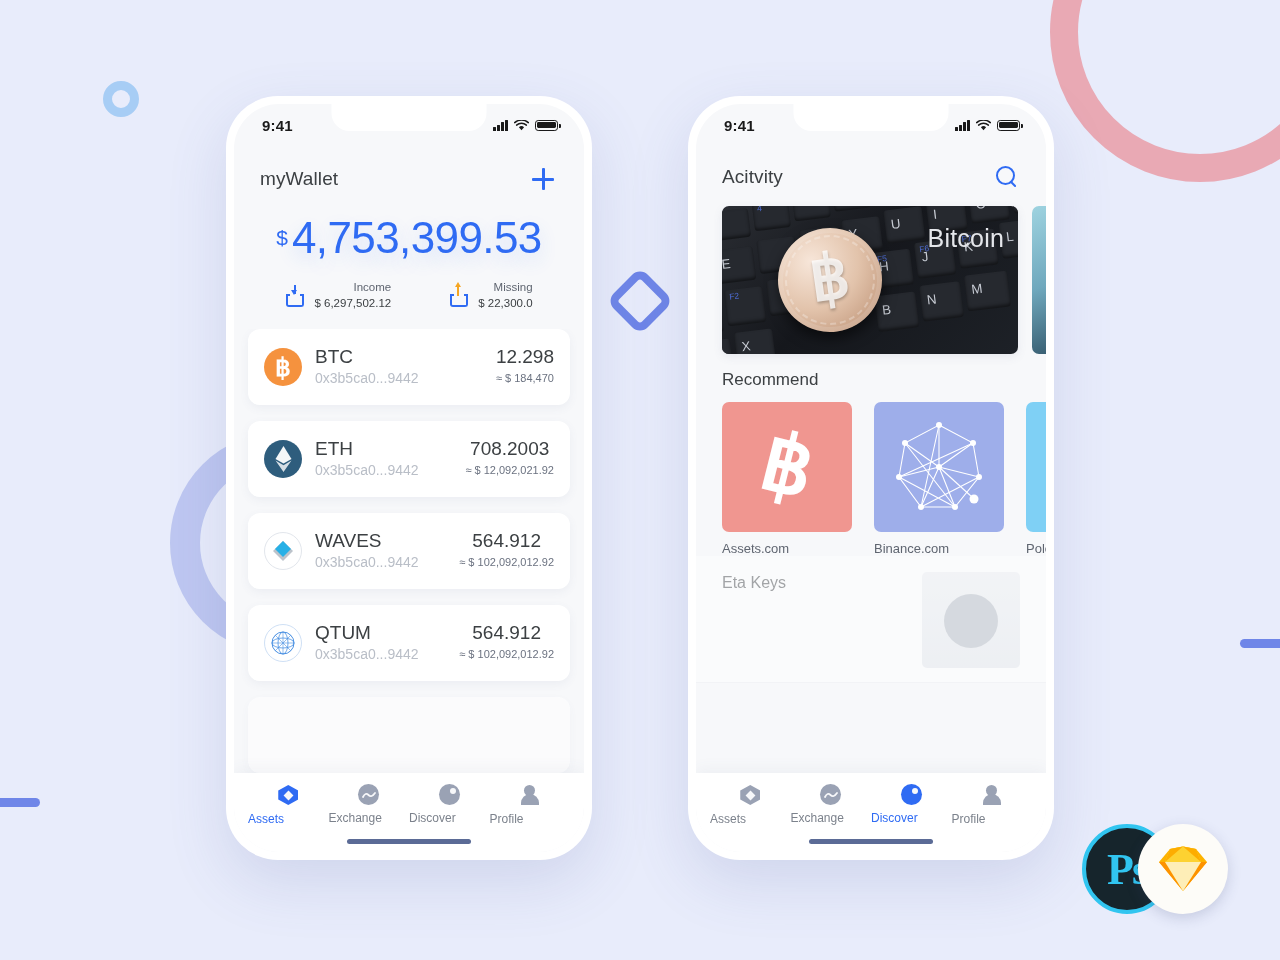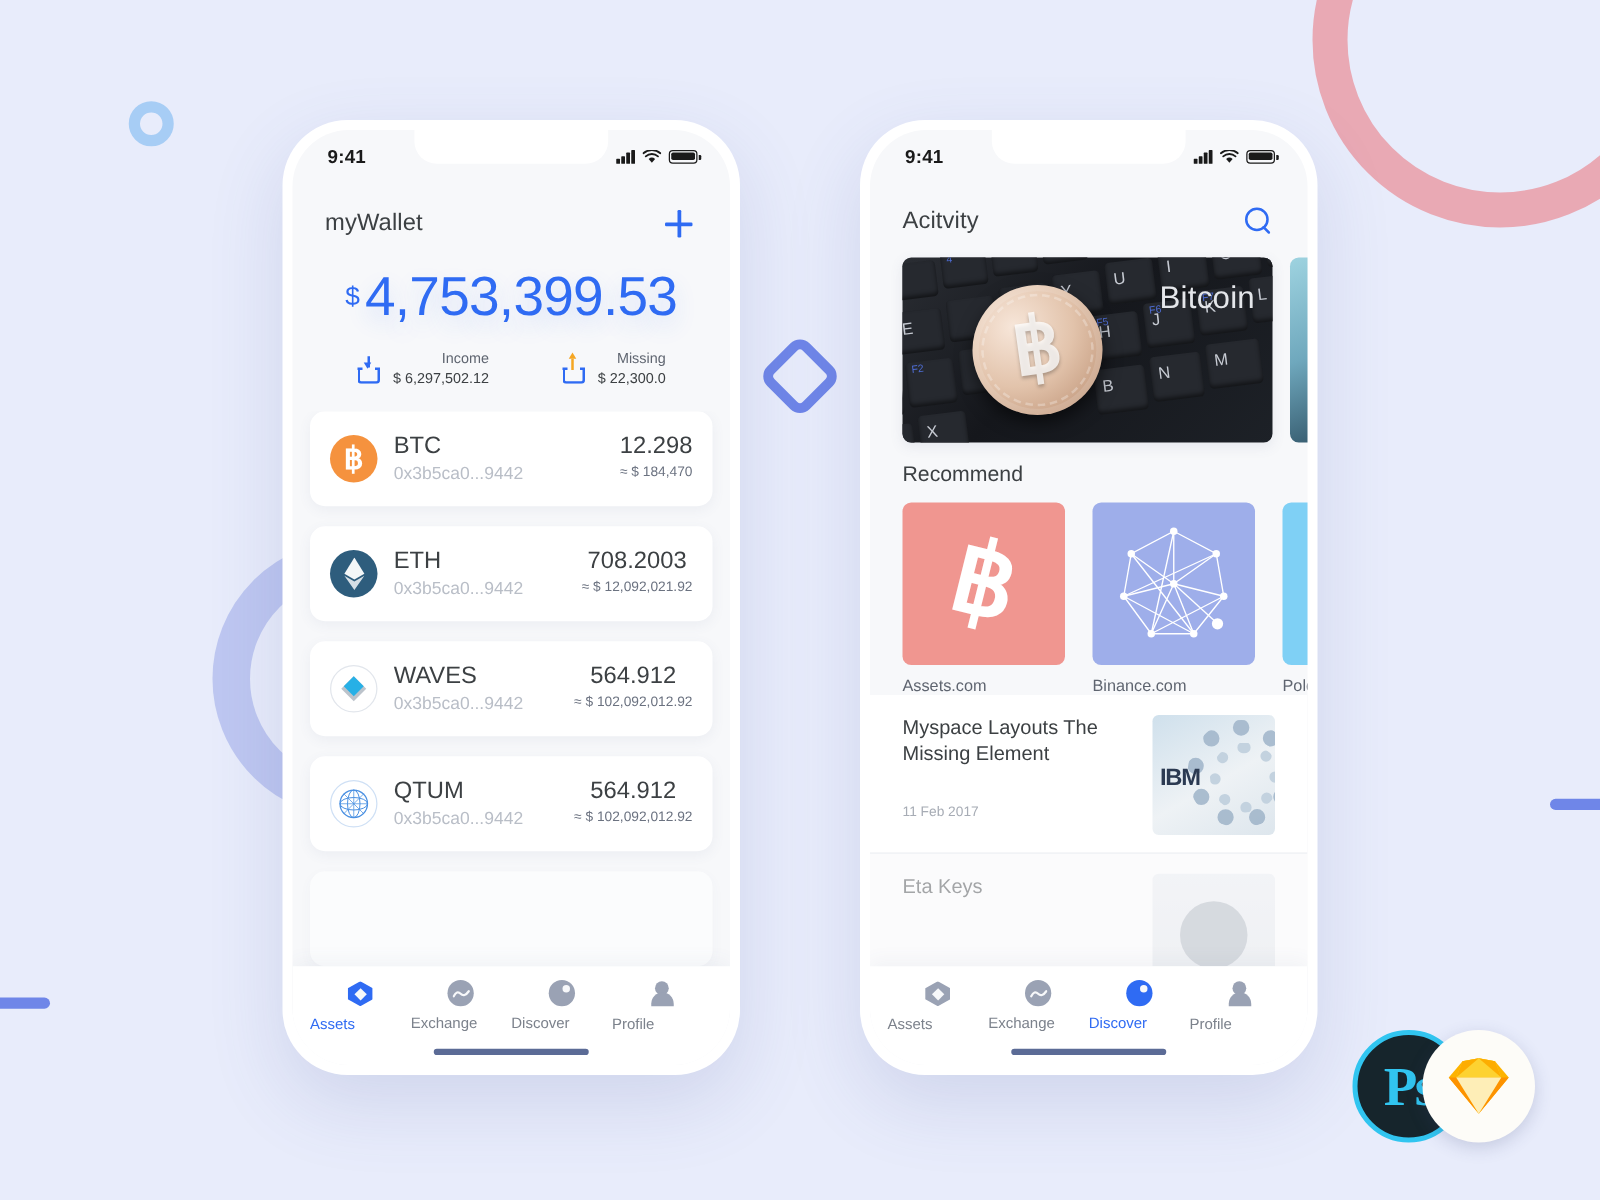--- a/index.html
+++ b/index.html
@@ -659,31 +659,20 @@
           <div class="rec-label">Binance.com</div>
         </div>
         <div class="rec-item">
           <div class="rec-tile polon"></div>
           <div class="rec-label">Polonie</div>
         </div>
       </div>
 
 
       <div class="news-list">
-        <div class="news-item">
-          <div class="news-text">
-            <div class="news-title">Myspace Layouts The Missing Element</div>
-            <div class="news-date">11 Feb 2017</div>
-          </div>
-          <div class="news-thumb">
-            <div class="ring"></div>
-              <div class="ring2"></div>
-              <div class="ibm">IBM</div>
-          </div>
-        </div>
         <div class="news-item faded">
           <div class="news-text">
             <div class="news-title">Eta Keys</div>
           </div>
           <div class="news-thumb avatar"></div>
         </div>
       </div>
 
       <div class="tabbar">
         <div class="tabs">

